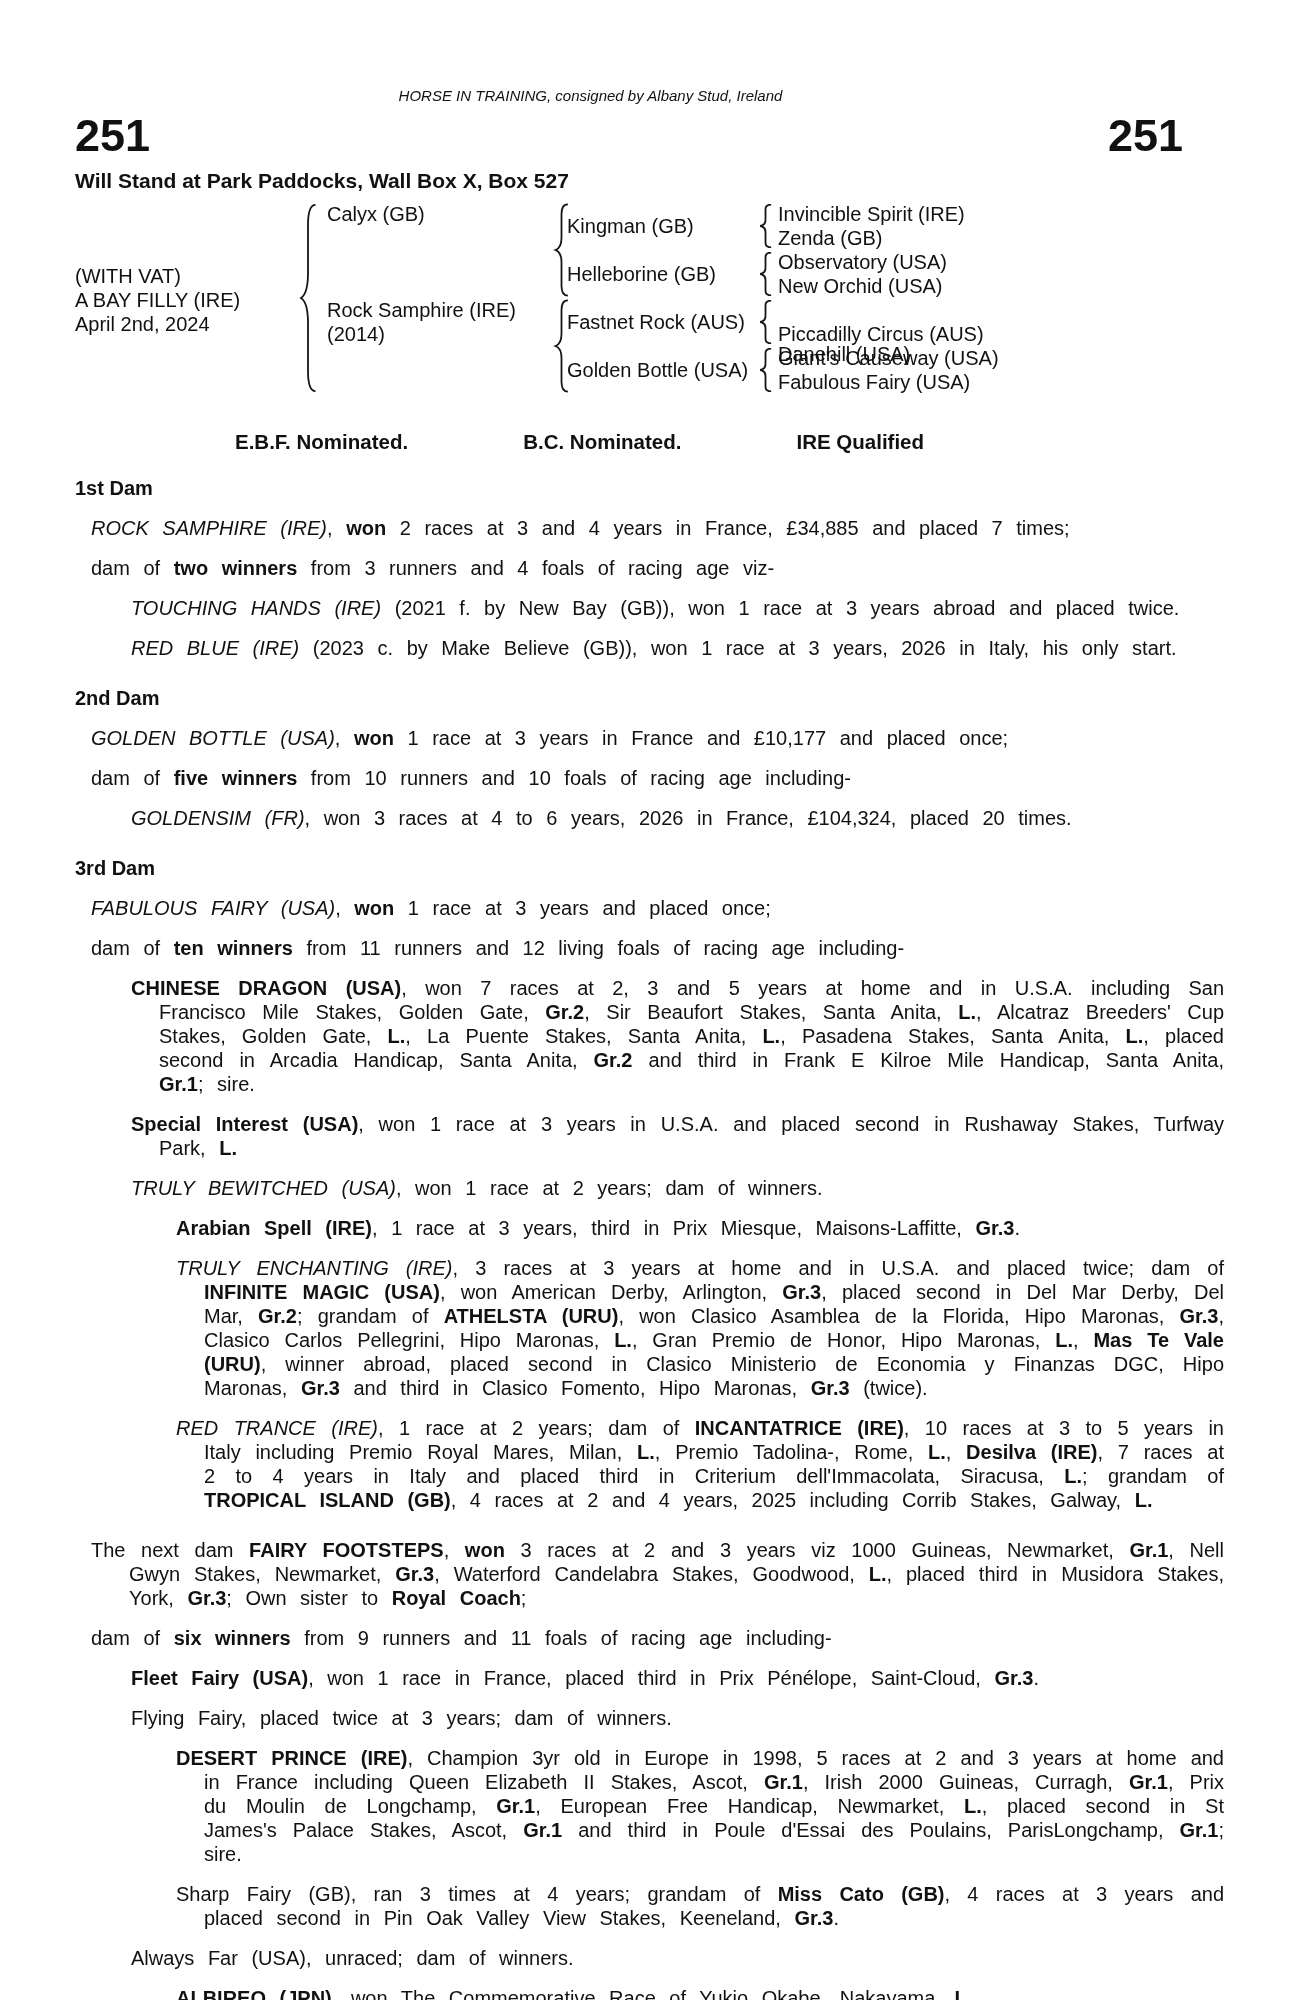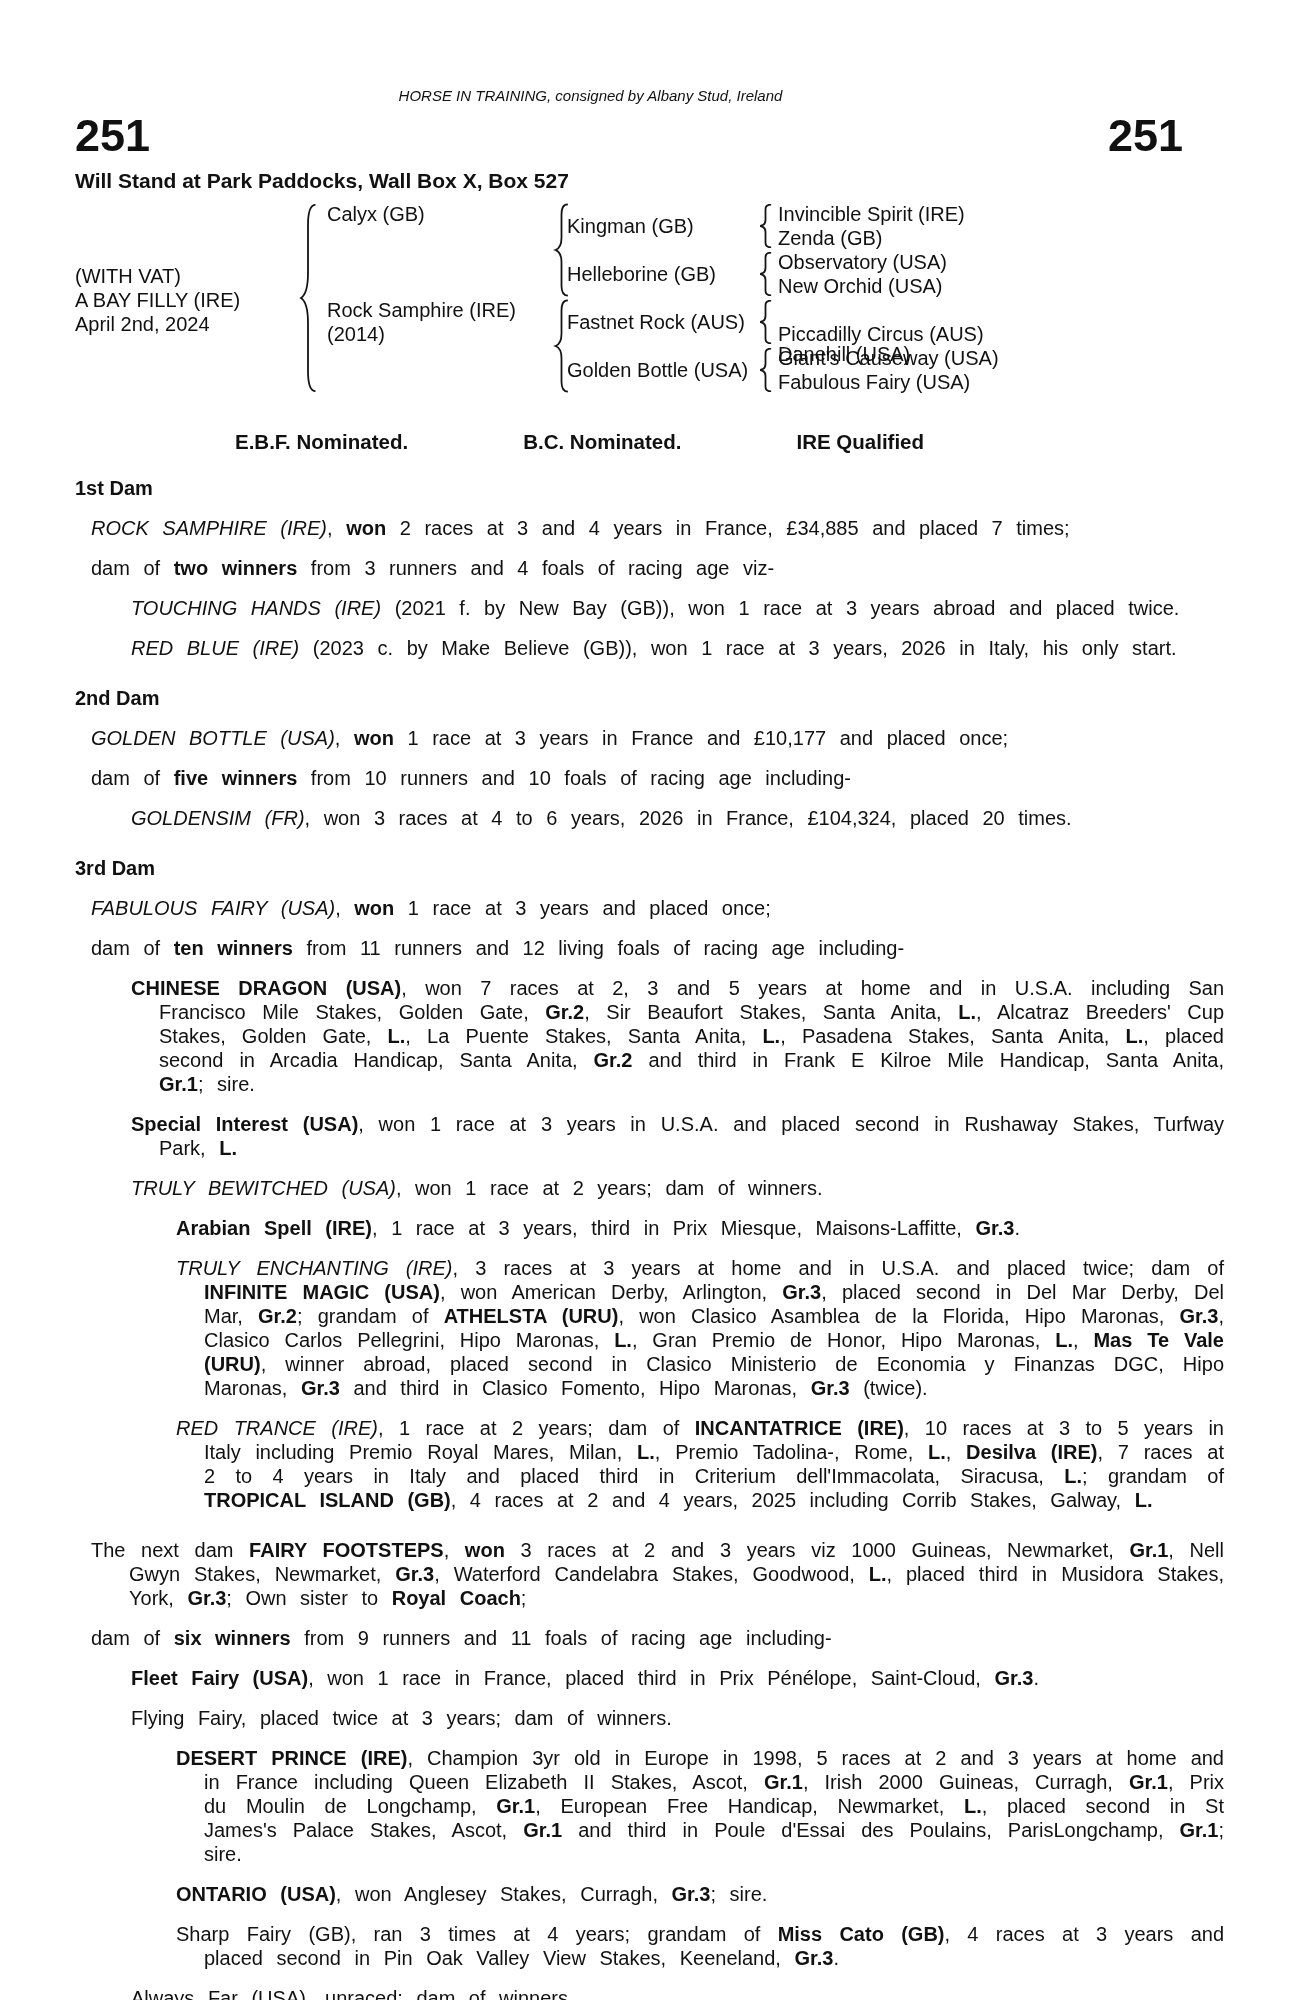--- a/index.html
+++ b/index.html
@@ -167,21 +167,20 @@
         <p class="para ind2"><span class="r-b">Arabian Spell (IRE)</span><span>, 1 race at 3 years, third in Prix Miesque, Maisons-Laffitte, </span><span class="r-b">Gr.3</span><span>.</span></p>
         <p class="para ind2"><span class="r-i">TRULY ENCHANTING (IRE)</span><span>, 3 races at 3 years at home and in U.S.A. and placed twice; dam of </span><span class="r-b">INFINITE MAGIC (USA)</span><span>, won American Derby, Arlington, </span><span class="r-b">Gr.3</span><span>, placed second in Del Mar Derby, Del Mar, </span><span class="r-b">Gr.2</span><span>; grandam of </span><span class="r-b">ATHELSTA (URU)</span><span>, won Clasico Asamblea de la Florida, Hipo Maronas, </span><span class="r-b">Gr.3</span><span>, Clasico Carlos Pellegrini, Hipo Maronas, </span><span class="r-b">L.</span><span>, Gran Premio de Honor, Hipo Maronas, </span><span class="r-b">L.</span><span>, </span><span class="r-b">Mas Te Vale (URU)</span><span>, winner abroad, placed second in Clasico Ministerio de Economia y Finanzas DGC, Hipo Maronas, </span><span class="r-b">Gr.3</span><span> and third in Clasico Fomento, Hipo Maronas, </span><span class="r-b">Gr.3</span><span> (twice).</span></p>
         <p class="para ind2"><span class="r-i">RED TRANCE (IRE)</span><span>, 1 race at 2 years; dam of </span><span class="r-b">INCANTATRICE (IRE)</span><span>, 10 races at 3 to 5 years in Italy including Premio Royal Mares, Milan, </span><span class="r-b">L.</span><span>, Premio Tadolina-, Rome, </span><span class="r-b">L.</span><span>, </span><span class="r-b">Desilva (IRE)</span><span>, 7 races at 2 to 4 years in Italy and placed third in Criterium dell'Immacolata, Siracusa, </span><span class="r-b">L.</span><span>; grandam of </span><span class="r-b">TROPICAL ISLAND (GB)</span><span>, 4 races at 2 and 4 years, 2025 including Corrib Stakes, Galway, </span><span class="r-b">L.</span></p>
       </div>
       <div class="dam-section">
         <p class="para ind0"><span>The next dam </span><span class="r-b">FAIRY FOOTSTEPS</span><span>, </span><span class="r-b">won</span><span> 3 races at 2 and 3 years viz 1000 Guineas, Newmarket, </span><span class="r-b">Gr.1</span><span>, Nell Gwyn Stakes, Newmarket, </span><span class="r-b">Gr.3</span><span>, Waterford Candelabra Stakes, Goodwood, </span><span class="r-b">L.</span><span>, placed third in Musidora Stakes, York, </span><span class="r-b">Gr.3</span><span>; Own sister to </span><span class="r-b">Royal Coach</span><span>;</span></p>
         <p class="para ind0"><span>dam of </span><span class="r-b">six winners</span><span> from 9 runners and 11 foals of racing age including-</span></p>
         <p class="para ind1"><span class="r-b">Fleet Fairy (USA)</span><span>, won 1 race in France, placed third in Prix Pénélope, Saint-Cloud, </span><span class="r-b">Gr.3</span><span>.</span></p>
         <p class="para ind1"><span>Flying Fairy, placed twice at 3 years; dam of winners.</span></p>
         <p class="para ind2"><span class="r-b">DESERT PRINCE (IRE)</span><span>, Champion 3yr old in Europe in 1998, 5 races at 2 and 3 years at home and in France including Queen Elizabeth II Stakes, Ascot, </span><span class="r-b">Gr.1</span><span>, Irish 2000 Guineas, Curragh, </span><span class="r-b">Gr.1</span><span>, Prix du Moulin de Longchamp, </span><span class="r-b">Gr.1</span><span>, European Free Handicap, Newmarket, </span><span class="r-b">L.</span><span>, placed second in St James's Palace Stakes, Ascot, </span><span class="r-b">Gr.1</span><span> and third in Poule d'Essai des Poulains, ParisLongchamp, </span><span class="r-b">Gr.1</span><span>; sire.</span></p>
-        <p class="para ind2"><span class="r-b">ONTARIO (USA)</span><span>, won Anglesey Stakes, Curragh, </span><span class="r-b">Gr.3</span><span>; sire.</span></p>
         <p class="para ind2"><span>Sharp Fairy (GB), ran 3 times at 4 years; grandam of </span><span class="r-b">Miss Cato (GB)</span><span>, 4 races at 3 years and placed second in Pin Oak Valley View Stakes, Keeneland, </span><span class="r-b">Gr.3</span><span>.</span></p>
         <p class="para ind1"><span>Always Far (USA), unraced; dam of winners.</span></p>
         <p class="para ind2"><span class="r-b">ALBIREO (JPN)</span><span>, won The Commemorative Race of Yukio Okabe, Nakayama, </span><span class="r-b">L.</span></p>
         <p class="para ind1"><span>Swan Princess (USA), unraced; dam of winners.</span></p>
       </div>
     </div>
 
 </div>
 
 </body></html>

